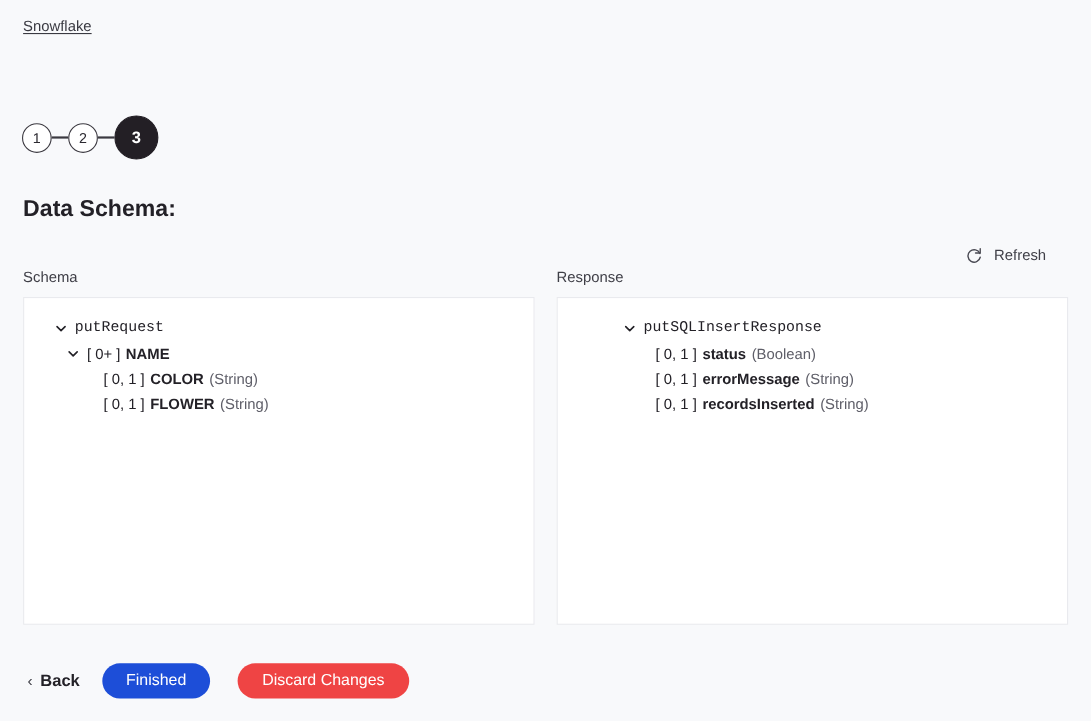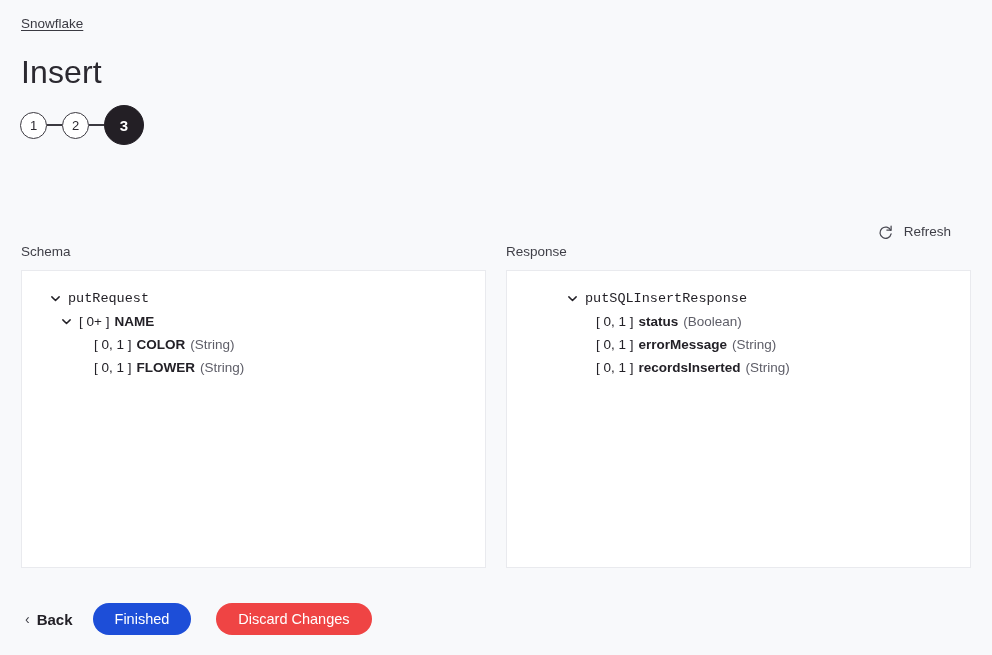--- a/index.html
+++ b/index.html
@@ -209,30 +209,30 @@
   .pill.finished { background: #1d4ed8; margin-left: 8px; }
   .pill.discard  { background: #ef4444; margin-left: 25px; }
 </style>
 </head>
 <body>
 
 <div class="page">
 
   <a class="breadcrumb">Snowflake</a>
 
-  <h1 class="page-title">Insert</h1>
 
   <div class="stepper" id="stepper">
       <div class="step">1</div>
       <span class="step-connector"></span>
       <div class="step">2</div>
       <span class="step-connector"></span>
       <div class="step active">3</div>
     </div>
 
+  <h2 class="section-heading">Data Schema:</h2>
 
   <div class="col-label request">Schema</div>
   <div class="col-label response">Response</div>
 
   <button class="refresh-btn">
     <span>
       <svg class="refresh-icon" viewBox="0 0 20 20" fill="none" aria-hidden="true">
         <path d="M16.2 7.6A6.6 6.6 0 1 0 16.6 11.6" stroke="#4a4a53" stroke-width="1.5" stroke-linecap="round" fill="none"></path>
         <path d="M11.6 7.1 L16.6 7.1 L16.6 2.5" stroke="#4a4a53" stroke-width="1.5" stroke-linecap="round" stroke-linejoin="round" fill="none"></path>
       </svg>

